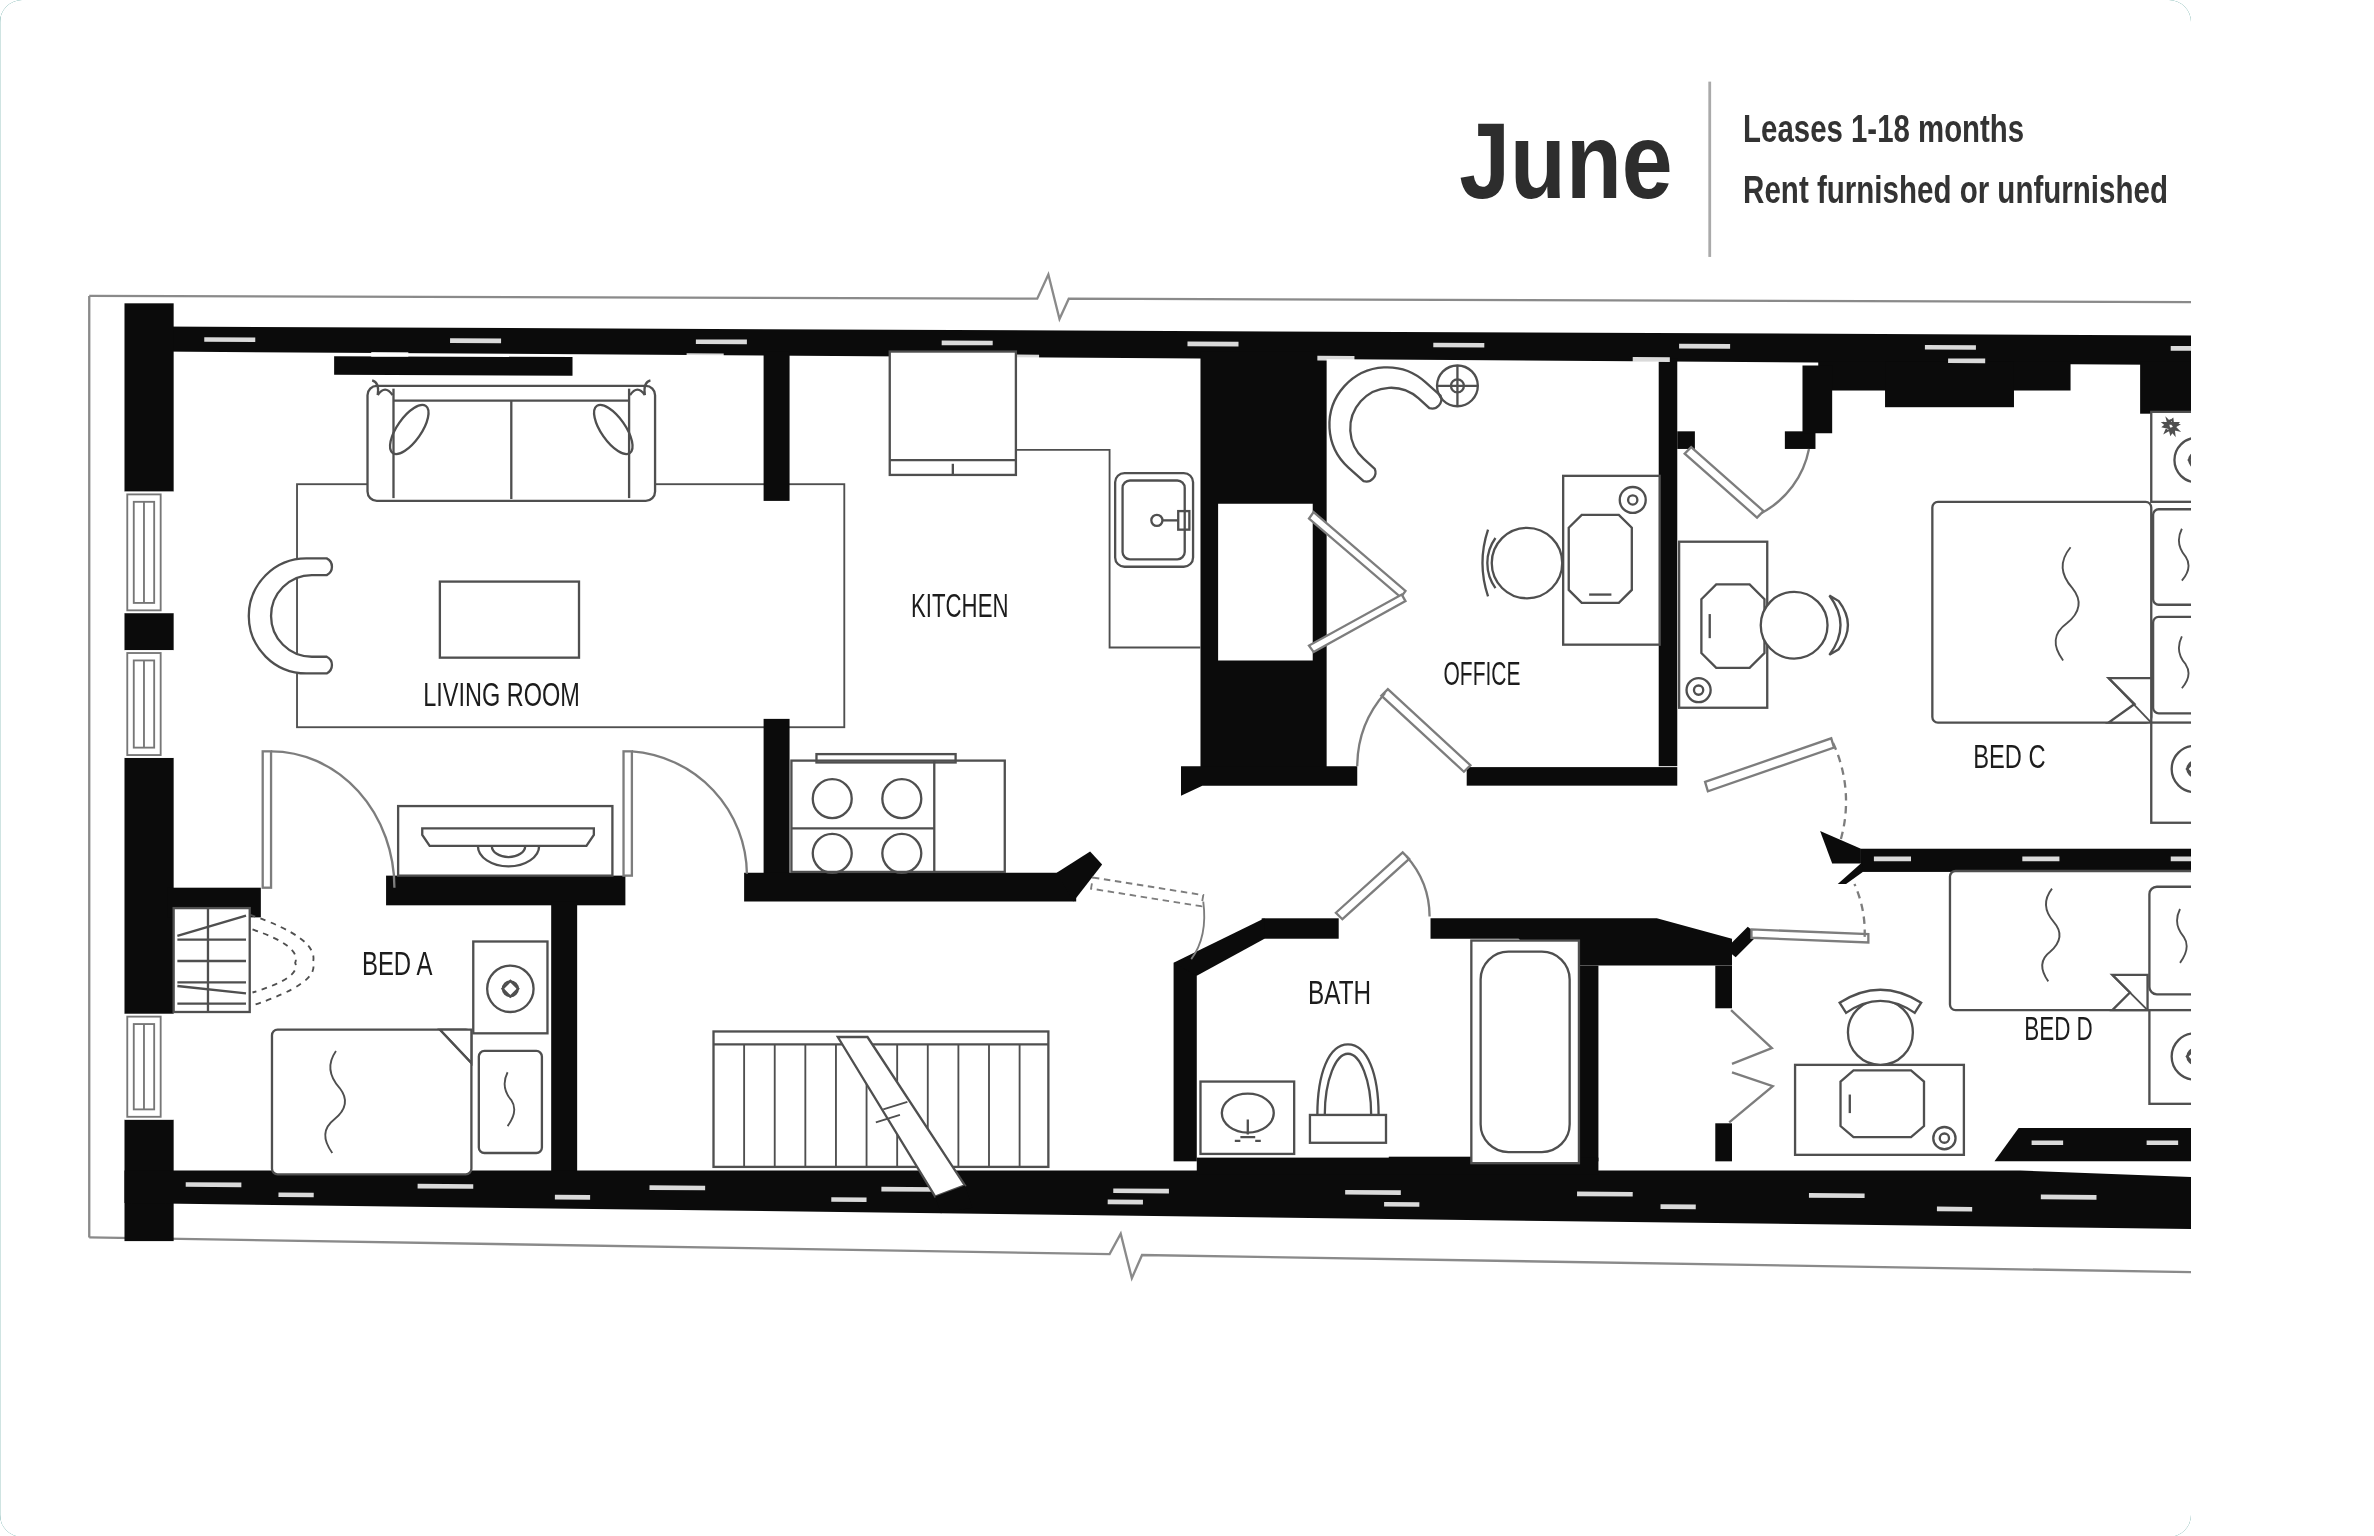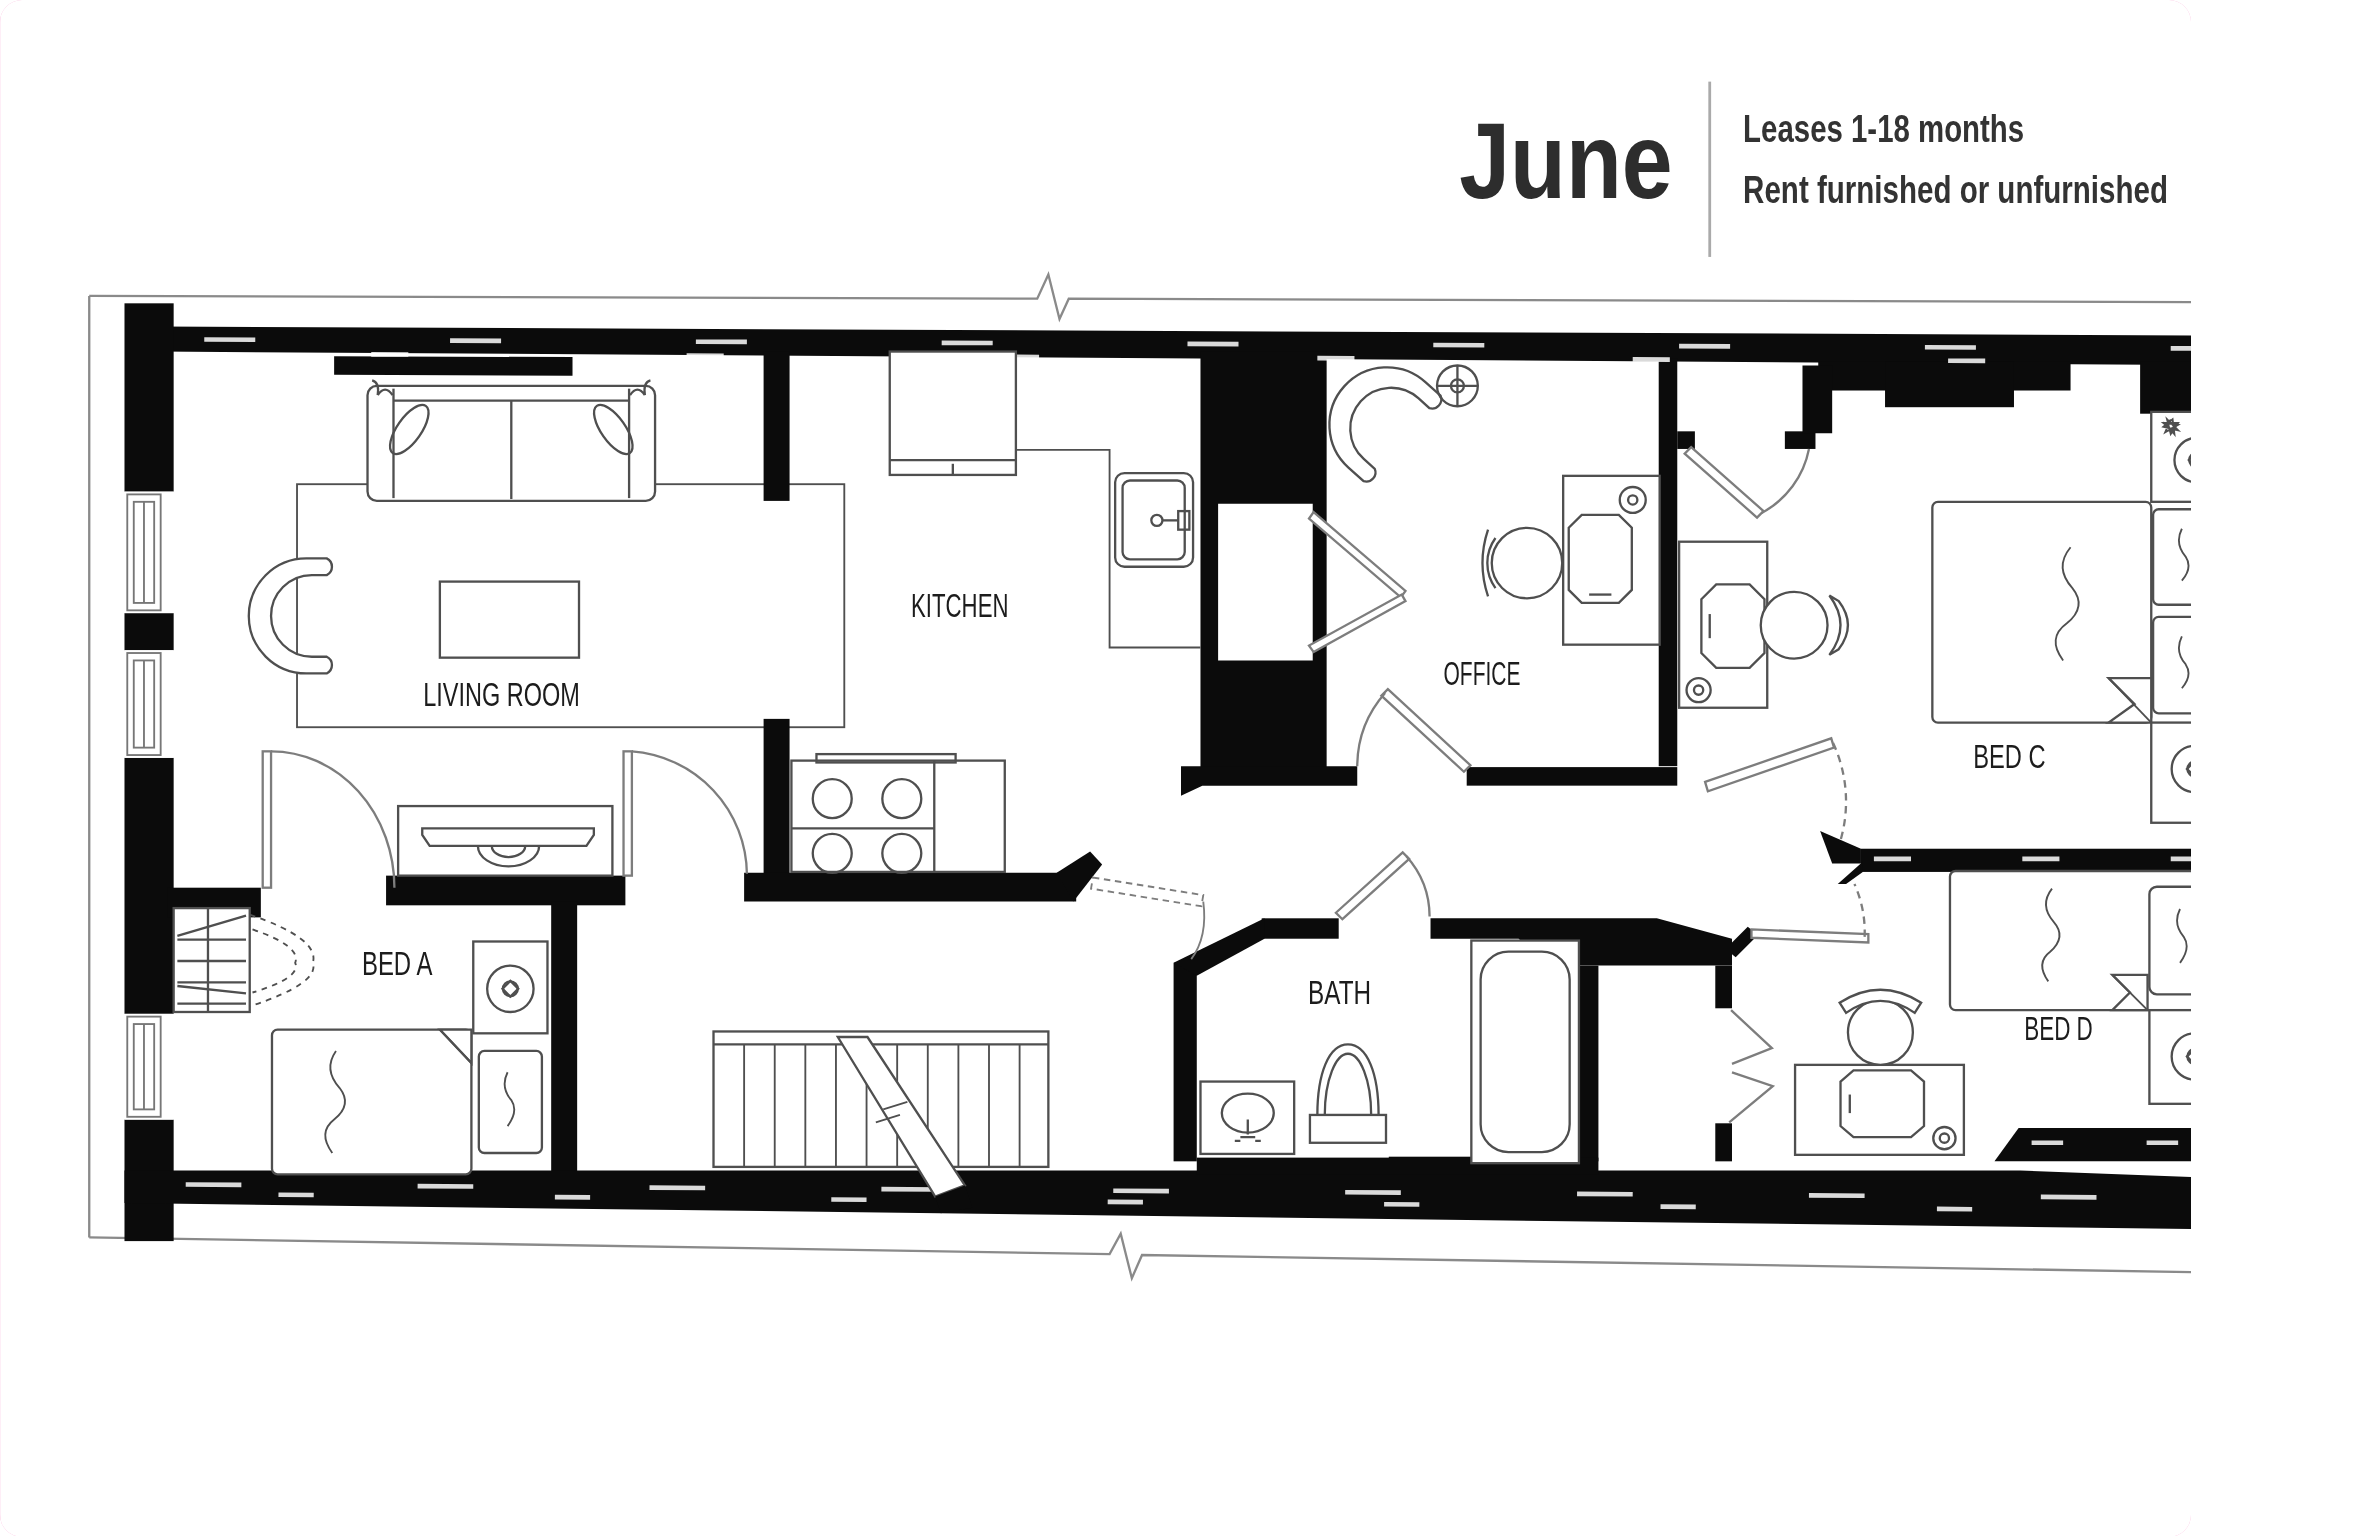--- a/index.html
+++ b/index.html
@@ -1,16 +1,16 @@
 <!DOCTYPE html>
 <html style="font-size:15px"><head>
 <meta charset="utf-8">
 <style>
   html,body{margin:0;padding:0;background:#ffffff;}
-  .page{width:2191px;height:1537px;position:relative;background:#f9a8d4;overflow:hidden;border-radius:22px;}
+  .page{width:2191px;height:1537px;position:relative;background:#0f766e;overflow:hidden;border-radius:22px;}
   svg{position:absolute;top:0;left:0;}
   text{font-family:"Liberation Sans", sans-serif;}
 </style>
 </head>
 <body>
 <div class="page">
 <svg width="2375" height="1537" viewBox="0 0 2560 1657">
 
 <rect x="0" y="0" width="2560" height="1657" fill="#ffffff"></rect>
 

